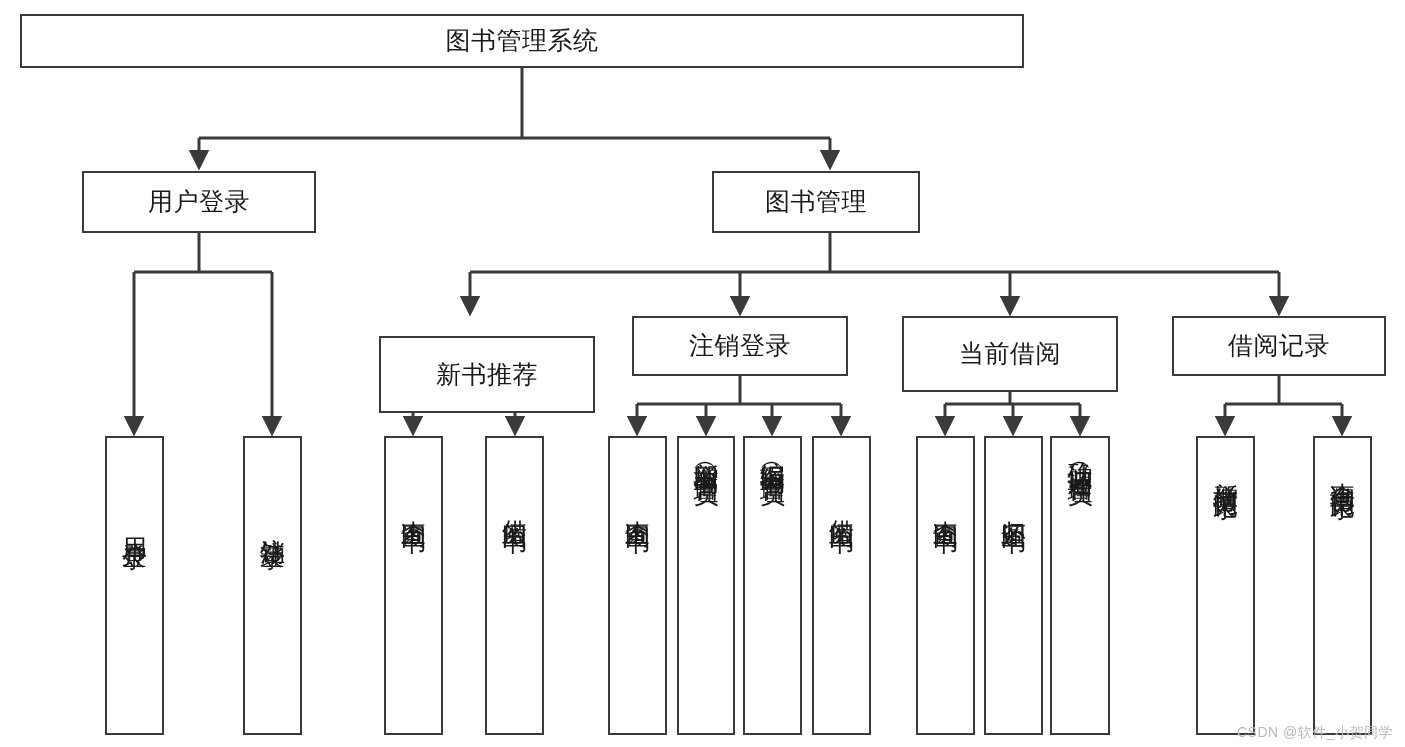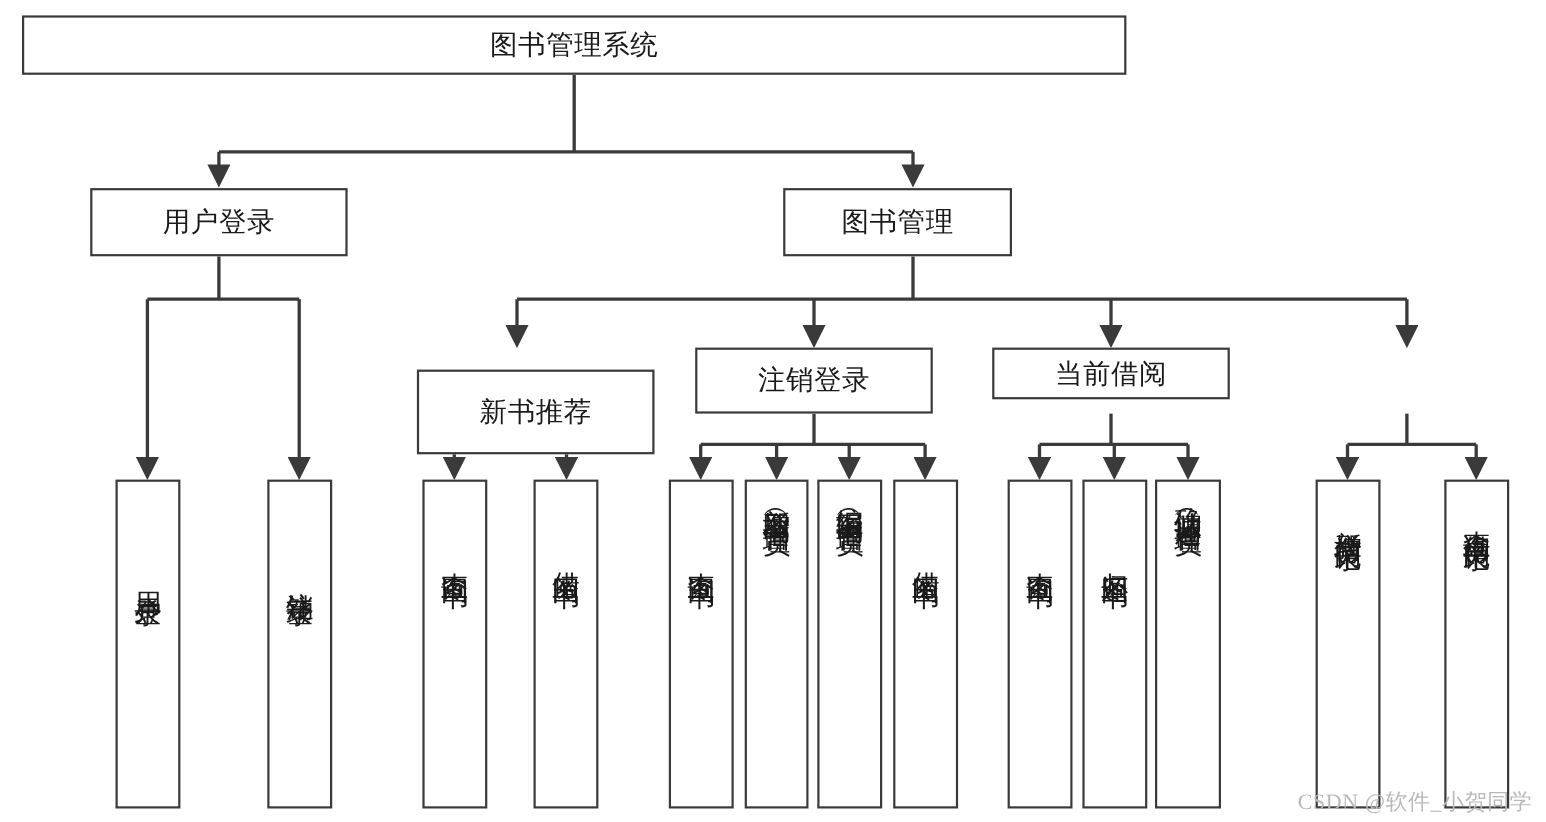--- a/index.html
+++ b/index.html
@@ -72,23 +72,23 @@
   .node.vert.mid .label {
     margin-top: 60px;
   }
   .node.vert.low .label {
     margin-top: 78px;
   }
   #watermark {
     position: absolute;
     right: 12px;
     bottom: 5px;
-    font-size: 20px;
+    font-size: 14px;
     color: #b9b9b9;
-    font-family: Liberation Serif, serif;
+    font-family: Liberation Sans, sans-serif;
     letter-spacing: 0.5px;
     white-space: nowrap;
     pointer-events: none;
   }
 </style>
 </head>
 <body>
 
 <div id="canvas">
 
@@ -152,22 +152,25 @@
   <div class="node horiz" style="left:712px; top:171px; width:208px; height:62px;">
     <span class="label">图书管理</span>
   </div>
 
   <div class="node horiz" style="left:379px; top:316px; width:216px; height:77px;margin-top:20px;">
     <span class="label">新书推荐</span>
   </div>
   <div class="node horiz" style="left:632px; top:316px; width:216px; height:60px;">
     <span class="label">注销登录</span>
   </div>
-  <div class="node horiz" style="left:902px; top:316px; width:216px; height:47px;">
+  <div class="node horiz" style="left:902px; top:316px; width:216px; height:76px;">
     <span class="label">当前借阅</span>
+  </div>
+  <div class="node horiz" style="left:1172px; top:316px; width:214px; height:60px;">
+    <span class="label">借阅记录</span>
   </div>
 
   <div class="node vert low" style="left:105px; top:436px; width:59px; height:299px;">
     <span class="label">用户登录</span>
   </div>
   <div class="node vert low" style="left:243px; top:436px; width:59px; height:299px;">
     <span class="label">注销登录</span>
   </div>
 
   <div class="node vert mid" style="left:384px; top:436px; width:59px; height:299px;">

